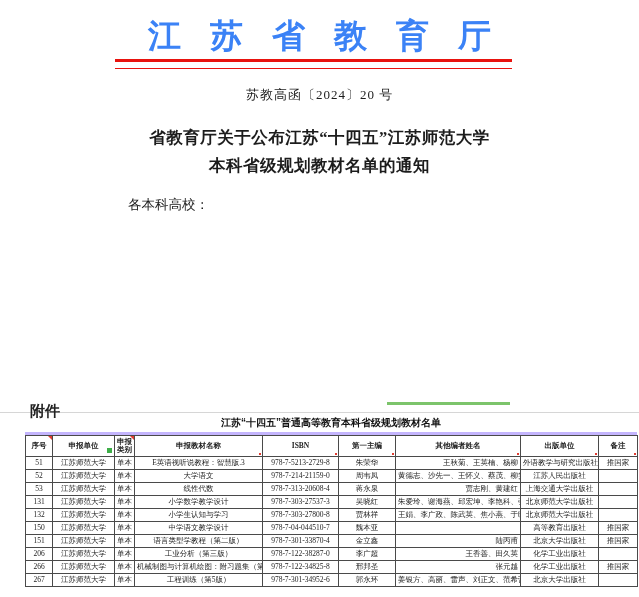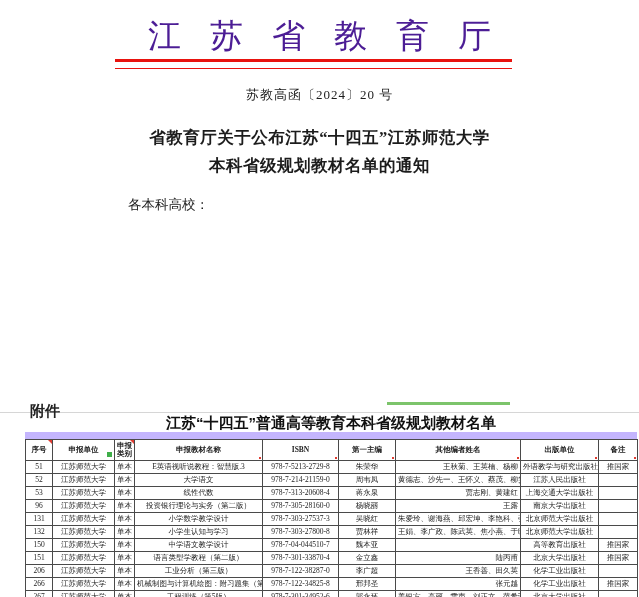--- a/index.html
+++ b/index.html
@@ -3,21 +3,21 @@
 <meta charset="utf-8">
 <style>
   html,body{margin:0;padding:0;background:#e9e9e9;}
   .page{
     position:relative;width:639px;height:597px;background:#ffffff;
     font-family:"Liberation Serif","DejaVu Serif",serif;color:#1c1c1c;
     overflow:hidden;margin:0 auto;
   }
   .agency-title{
     position:absolute;top:13px;left:0;right:0;height:46px;line-height:46px;
-    text-align:center;font-size:33px;font-weight:normal;color:#4c1d95;
+    text-align:center;font-size:33px;font-weight:bold;color:#3b82f6;
     letter-spacing:29px;padding-left:29px;white-space:nowrap;
   }
   .red-rule{
     position:absolute;top:59px;left:115px;width:397px;height:6px;
     border-top:3px solid #e8130e;border-bottom:1px solid #e8130e;
   }
   .doc-number{
     position:absolute;top:86px;left:0;right:0;text-align:center;
     font-size:13px;letter-spacing:1px;
   }
@@ -32,23 +32,23 @@
     letter-spacing:.2px;
   }
   .sheet-topline{position:absolute;top:412px;left:0;width:639px;border-top:1px solid #d6d6d6;}
   .green-line{position:absolute;top:402px;left:387px;width:123px;height:3px;background:#7cc46b;}
   .attachment{
     position:absolute;top:402px;left:30px;font-size:15px;font-weight:bold;
     font-family:"Liberation Sans","DejaVu Sans",sans-serif;color:#222;
   }
   .sheet{position:absolute;top:413px;left:25px;width:612px;}
   .sheet-title{
-    height:19px;line-height:19px;text-align:center;font-weight:bold;font-size:15px;
+    height:19px;line-height:19px;text-align:center;font-weight:bold;font-size:10px;
     font-family:"Liberation Sans","DejaVu Sans",sans-serif;color:#111;
-    border-bottom:7px solid #c4b5fd;
+    border-bottom:3px solid #c4b5fd;
   }
   table.plan{
     width:612px;border-collapse:collapse;table-layout:fixed;
     font-size:7.5px;color:#222;
   }
   table.plan th,table.plan td{
     border:1px solid #4a4a4a;padding:0 2px;text-align:center;
     overflow:hidden;white-space:nowrap;height:12px;line-height:1.15;
     font-weight:normal;
   }
@@ -141,31 +141,20 @@
             <td>江苏师范大学</td>
             <td>单本</td>
             <td>线性代数</td>
             <td>978-7-313-20608-4</td>
             <td>蒋永泉</td>
             <td class="left">贾志刚、黄建红</td>
             <td>上海交通大学出版社</td>
             <td></td>
           </tr>
           <tr>
-            <td>96</td>
-            <td>江苏师范大学</td>
-            <td>单本</td>
-            <td>投资银行理论与实务（第二版）</td>
-            <td>978-7-305-28160-0</td>
-            <td>杨晓丽</td>
-            <td class="left">王露</td>
-            <td>南京大学出版社</td>
-            <td></td>
-          </tr>
-          <tr>
             <td>131</td>
             <td>江苏师范大学</td>
             <td>单本</td>
             <td>小学数学教学设计</td>
             <td>978-7-303-27537-3</td>
             <td>吴晓红</td>
             <td class="left">朱爱玲、谢海燕、邱宏坤、李艳科、张冬梅</td>
             <td>北京师范大学出版社</td>
             <td></td>
           </tr>

